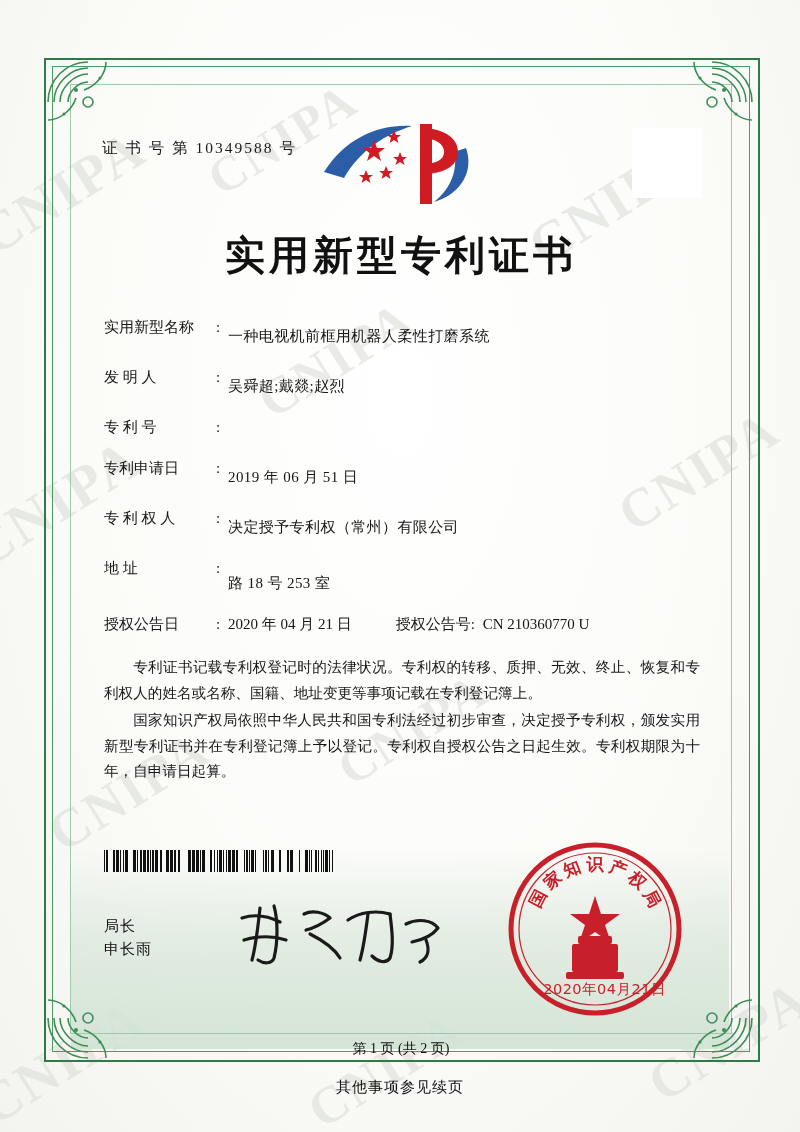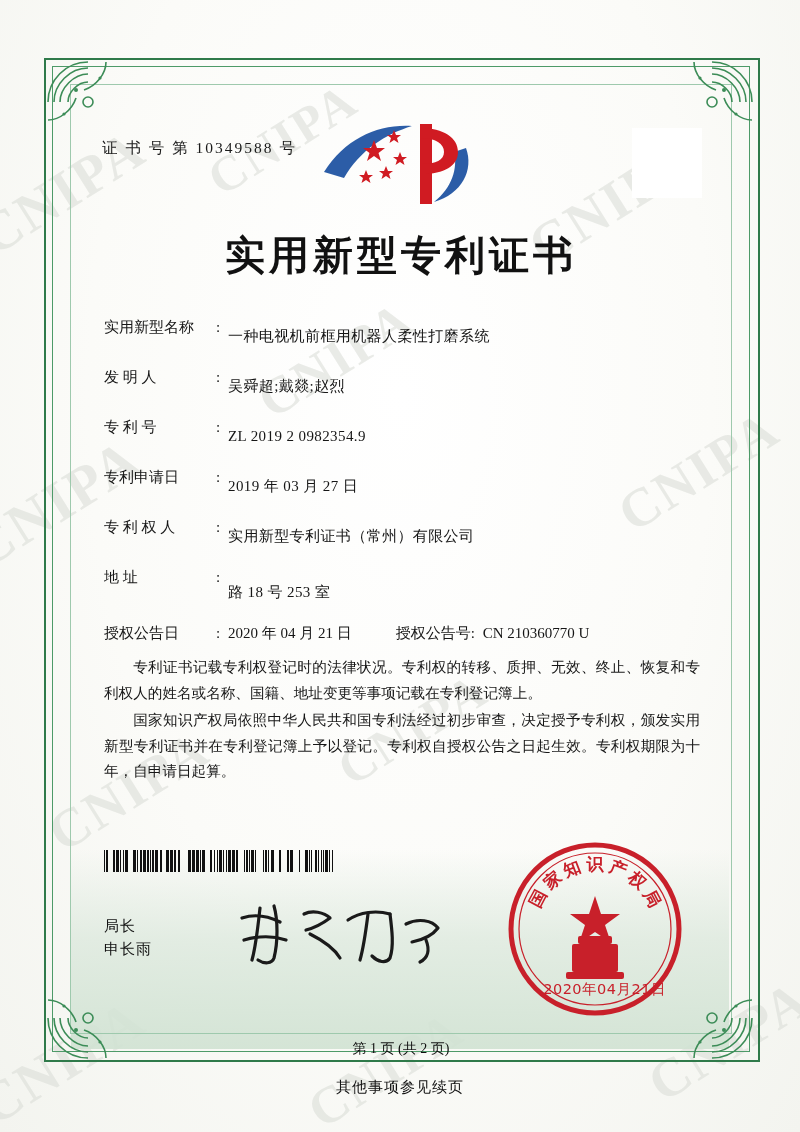--- a/index.html
+++ b/index.html
@@ -400,33 +400,32 @@
 
       <div class="field-row">
         <div class="f-label spread">发 明 人</div>
         <div class="f-colon">:</div>
         <div class="f-value">吴舜超;戴燚;赵烈</div>
       </div>
 
       <div class="field-row">
         <div class="f-label spread">专 利 号</div>
         <div class="f-colon">:</div>
-        <div class="f-value">ZL 2019 2 0982354.9</div>
       </div>
 
       <div class="field-row">
         <div class="f-label">专利申请日</div>
         <div class="f-colon">:</div>
-        <div class="f-value">2019 年 03 月 27 日</div>
+        <div class="f-value">2019 年 06 月 51 日</div>
       </div>
 
       <div class="field-row">
         <div class="f-label spread">专 利 权 人</div>
         <div class="f-colon">:</div>
-        <div class="f-value">实用新型专利证书（常州）有限公司</div>
+        <div class="f-value">决定授予专利权（常州）有限公司</div>
       </div>
 
       <div class="field-row">
         <div class="f-label spread">地      址</div>
         <div class="f-colon">:</div>
         <div class="f-value">
           <span class="sub">路 18 号 253 室</span>
         </div>
       </div>
 

